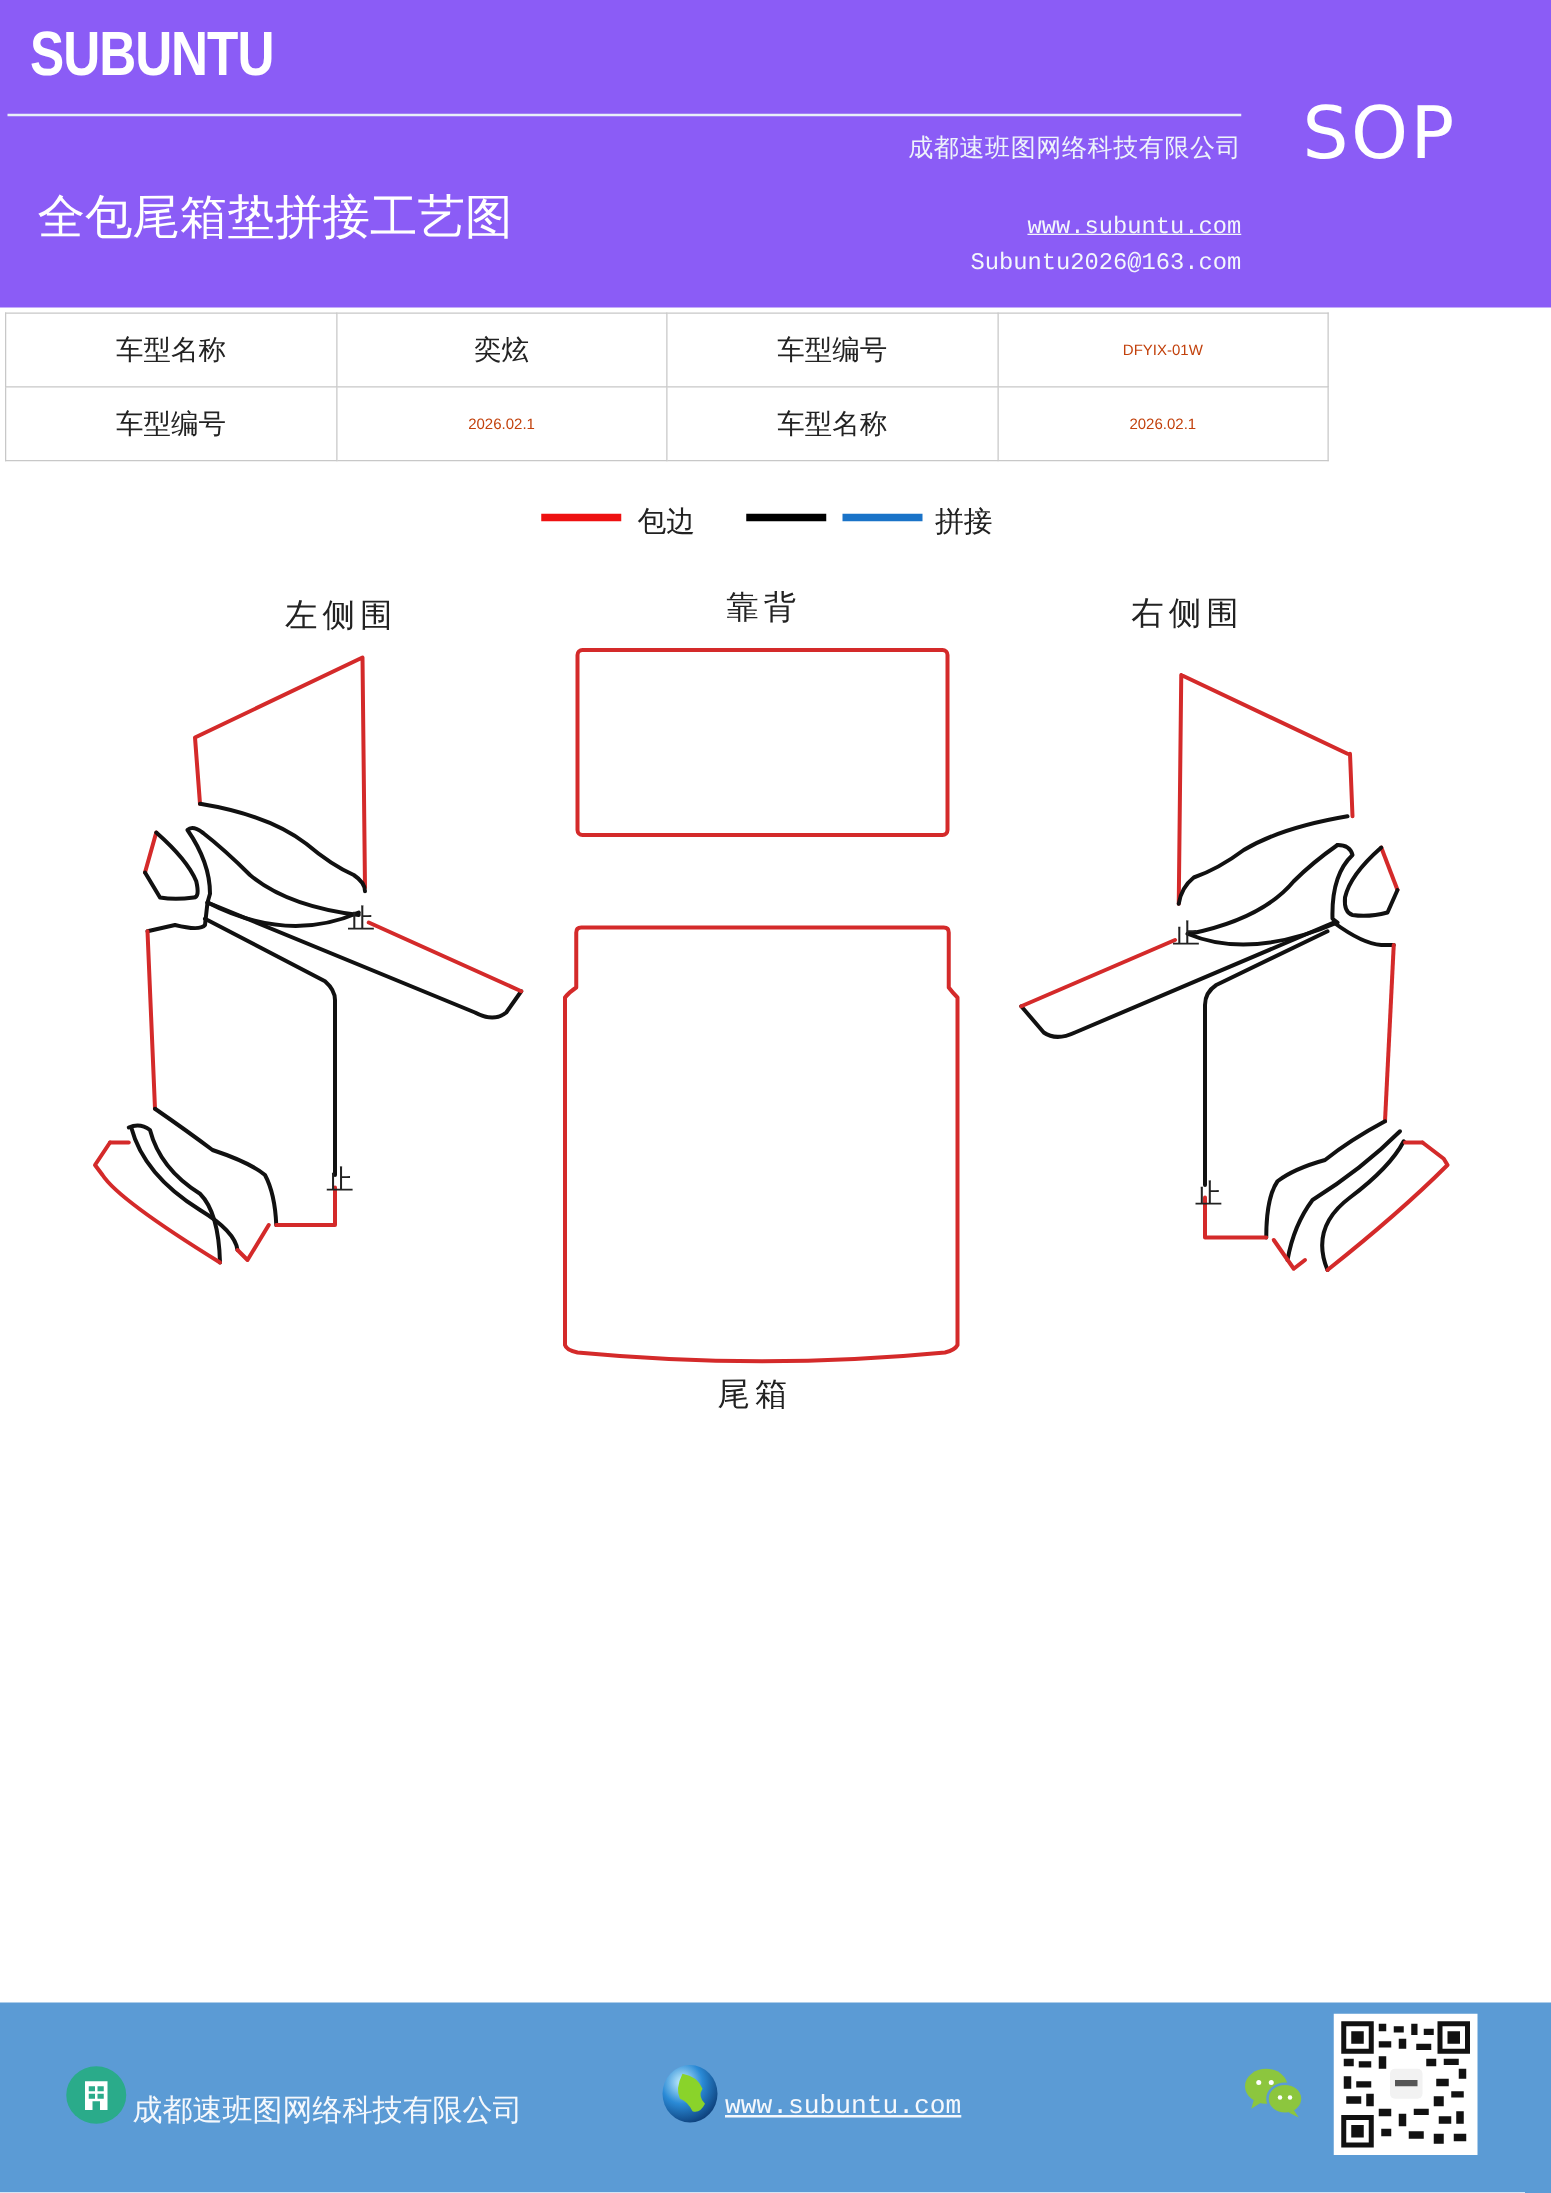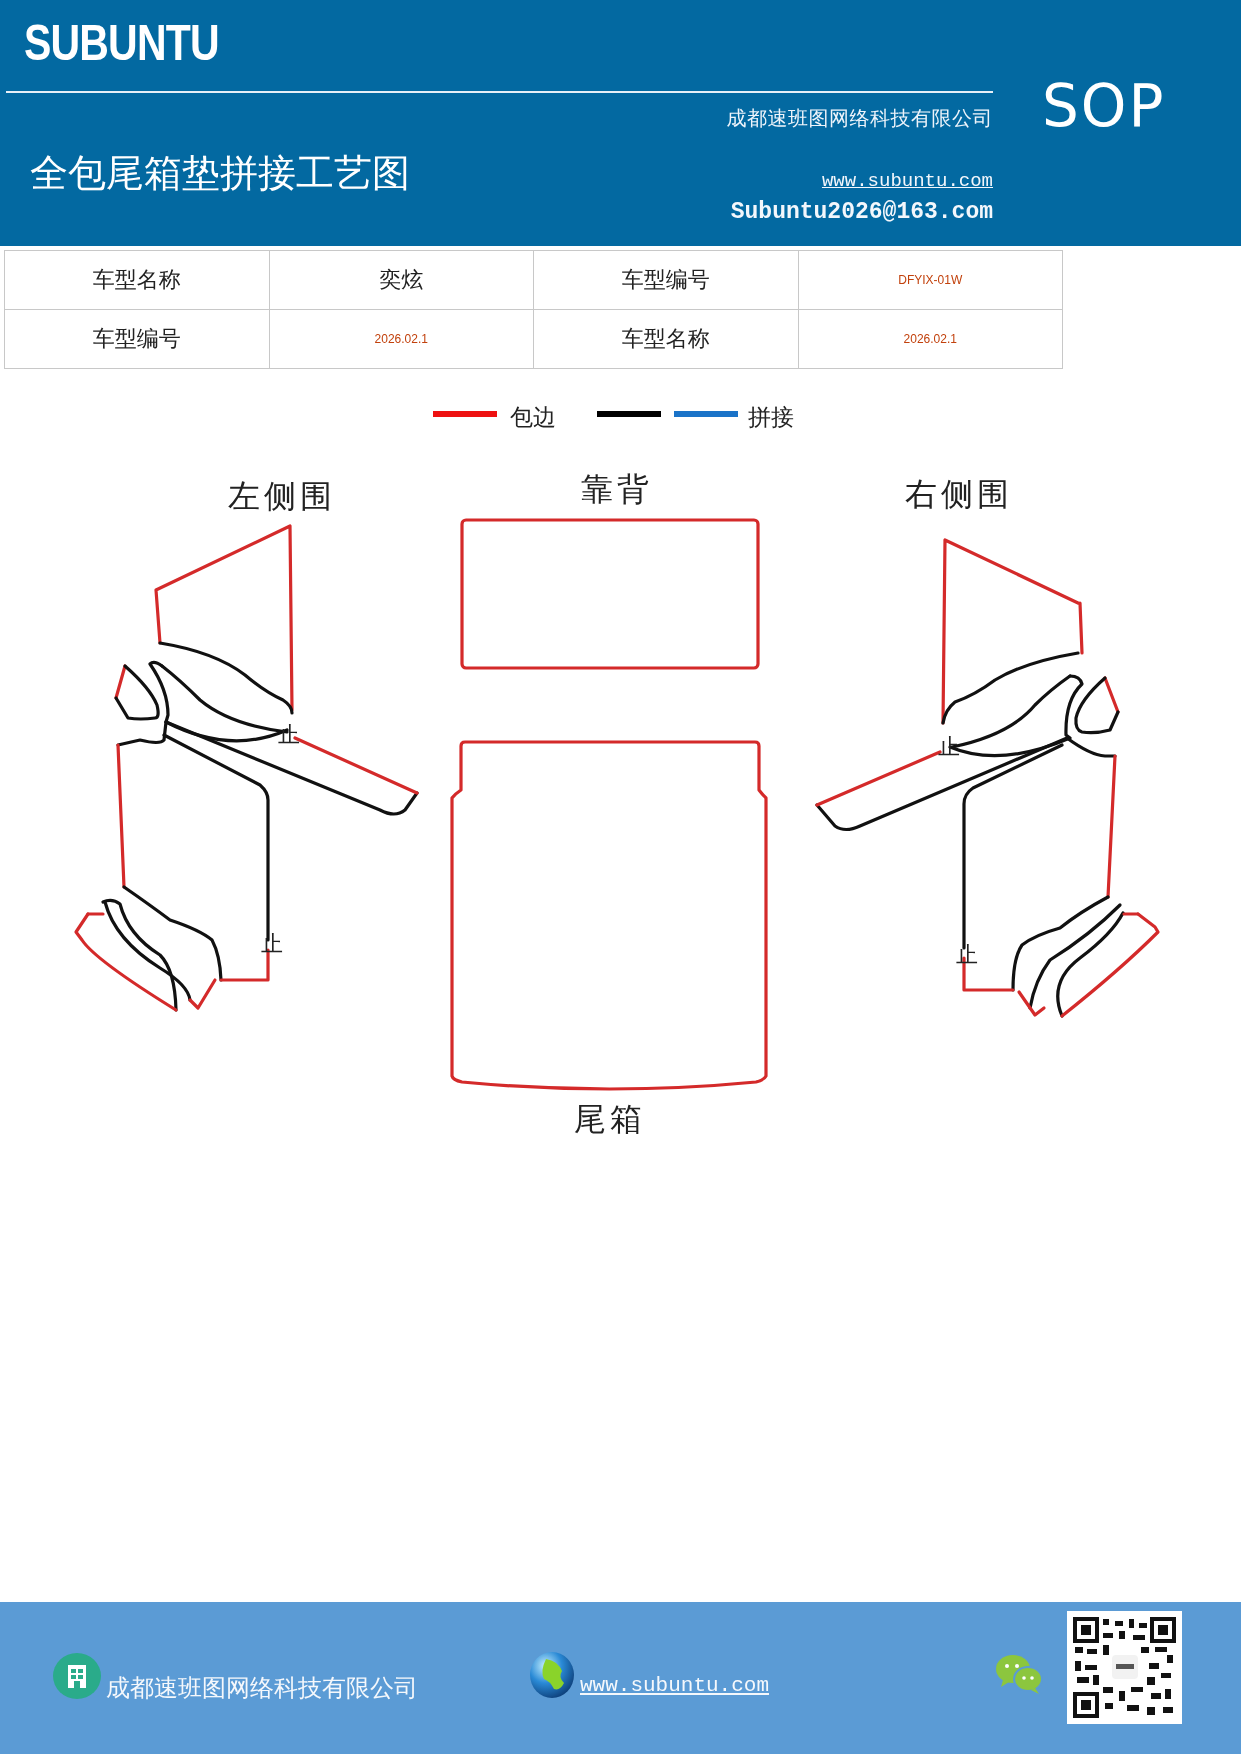--- a/index.html
+++ b/index.html
@@ -2,21 +2,21 @@
 <html><head>
   <meta charset="utf-8">
   <style>
     html, body { margin: 0; padding: 0; }
     body {
       width: 1241px; height: 1754px; position: relative; background: #ffffff;
       font-family: "DejaVu Sans", sans-serif; overflow: hidden;
     }
     .header {
       position: absolute; left: 0; top: 0; width: 1241px; height: 246px;
-      background: #0369a1;
+      background: #8b5cf6;
     }
     .brand {
       position: absolute; left: 24px; top: 14px; color: #fff;
       font-family: "Liberation Sans", sans-serif; font-weight: bold;
       font-size: 50px; letter-spacing: -1px; transform: scaleX(0.82); transform-origin: left top;
     }
     .hr {
       position: absolute; left: 6px; top: 91px; width: 987px; height: 2px; background: #e8f0f8;
     }
     .company {
@@ -26,38 +26,38 @@
     .doc-title {
       position: absolute; left: 30px; top: 148px; color: #fff; font-size: 38px;
       font-family: "DejaVu Sans", sans-serif;
     }
     .web {
       position: absolute; right: 248px; top: 170px; color: #f3f7fc;
       font-family: "Liberation Mono", monospace; font-size: 19px; text-decoration: underline;
     }
     .email {
       position: absolute; right: 248px; top: 199px; color: #f3f7fc;
-      font-family: "Liberation Mono", monospace; font-size: 23px; font-weight: bold;
+      font-family: "Liberation Mono", monospace; font-size: 19px;
     }
     .sop {
       position: absolute; left: 1042px; top: 72px; color: #fff; font-size: 58px;
       font-family: "DejaVu Sans", sans-serif; letter-spacing: 2px;
     }
     table.info {
       position: absolute; left: 4px; top: 250px; width: 1059px; border-collapse: collapse;
     }
     table.info td {
       border: 1px solid #c8c8c8; height: 56px; text-align: center; width: 25%;
       font-size: 22px; color: #222;
     }
     table.info td.v { font-family: Liberation Sans, sans-serif; font-size: 12px; color: #c2410c; }
     .legend { position: absolute; top: 405px; left: 0; width: 1241px; height: 40px; margin-left: 32px; }
     .lg-line { position: absolute; height: 6px; top: 6px; }
     .lg-text { position: absolute; top: -3px; font-size: 23px; color: #222; }
-    .label { position: absolute; font-size: 32px; color: #222; letter-spacing: 4px; }
+    .label { position: absolute; font-size: 26px; color: #222; letter-spacing: 4px; }
     svg.drawing { position: absolute; left: 0; top: 0; }
     .footer {
       position: absolute; left: 0; top: 1602px; width: 1241px; height: 152px; background: #5b9bd5;
     }
     .f-company { position: absolute; left: 106px; top: 70px; color: #f5f8fc; font-size: 24px;
       font-family: "DejaVu Serif", serif; }
     .f-web { position: absolute; left: 580px; top: 72px; color: #f5f8fc; font-size: 21px;
       font-family: "Liberation Mono", monospace; text-decoration: underline; }
     .qr { position: absolute; left: 1067px; top: 9px; width: 115px; height: 113px; background: #fff; }
   </style>

